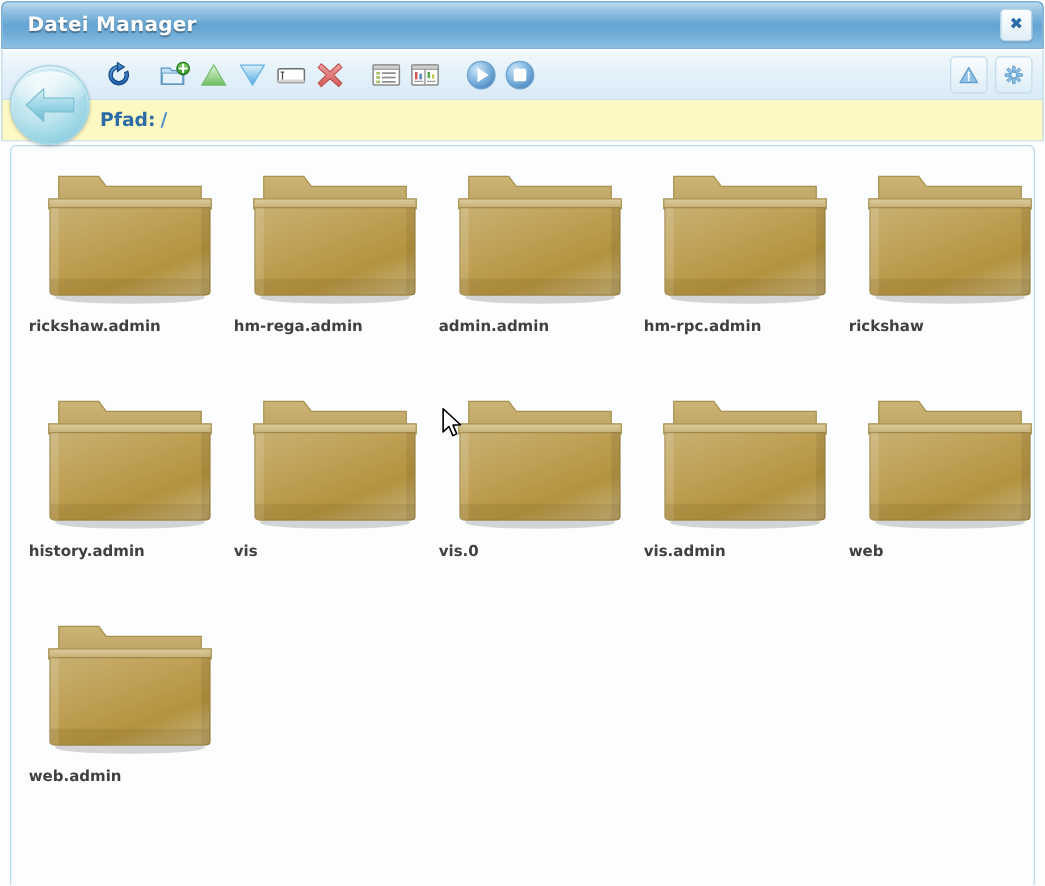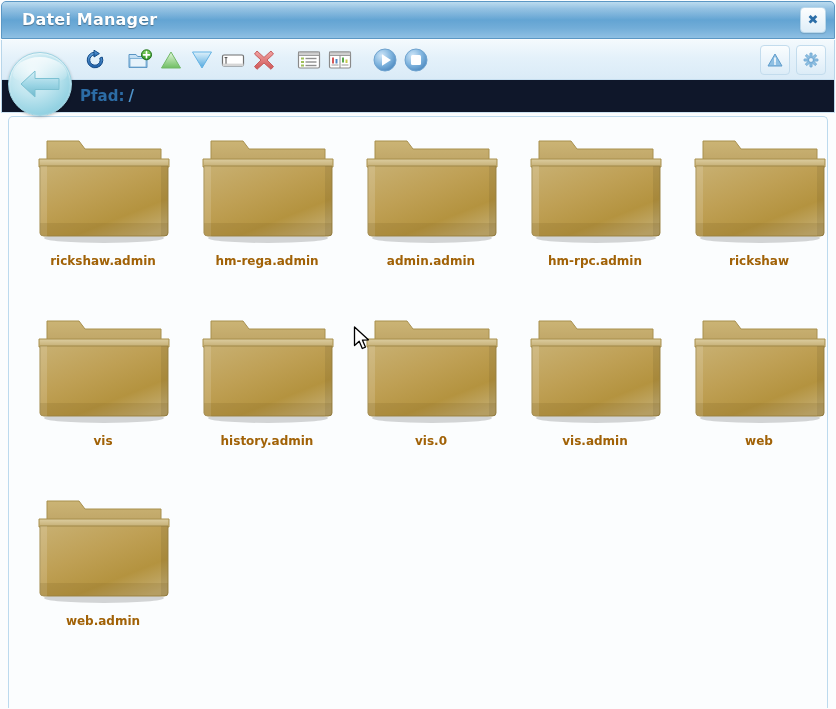--- a/index.html
+++ b/index.html
@@ -128,21 +128,21 @@
   
   .pathbar {
     position: absolute;
     left: 1px; top: 80px;
     width: 834px;
     height: 33px;
     box-sizing: border-box;
     border-left: 1px solid #b8d6ea;
     border-right: 1px solid #b8d6ea;
     border-bottom: 1px solid #cde2f1;
-    background: #0f172a;
+    background: #fef9c3;
   }
   .path-label {
     position: absolute;
     left: 78px; top: 7px;
     font-size: 15px;
     font-weight: bold;
     color: #2c6ca5;
   }
   .path-value {
     color: #4f93c9;
@@ -215,24 +215,24 @@
   }
   .folder {
     position: absolute;
     left: 14px; top: 8px;
     width: 134px;
     height: 112px;
   }
   .cell-label {
     position: relative;
     width: 160px;
-    text-align: center;
+    text-align: left;
     font-size: 12px;
     font-weight: bold;
-    color: #a16207;
+    color: #404040;
     margin-top: 2px;
     white-space: nowrap;
   }
 
   
   .cursor {
     position: absolute;
     left: 353px; top: 326px;
     z-index: 60;
     pointer-events: none;
@@ -667,61 +667,61 @@
     <path d="M2 24 h130 v8 h-130z" fill="url(#fRim)" stroke="#a8904f" stroke-width="1"></path>
 
     <path d="M3 31 h128 v67 q0 3 -4 3 h-120 q-4 0 -4 -3z" fill="url(#fFace)" stroke="#a08848" stroke-width="1"></path>
 
     <path d="M3 31 h7 v70 h-7z" fill="rgba(255,255,255,.14)"></path>
     <path d="M124 31 h7 v70 h-7z" fill="rgba(0,0,0,.07)"></path>
 
     <path d="M3 88 h128 v10 q0 3 -4 3 h-120 q-4 0 -4 -3z" fill="rgba(120,95,35,.18)"></path>
   </svg>
             </div>
+            <div class="cell-label">history.admin</div>
+          </div>
+          <div class="cell">
+            <div class="folder-wrap">
+  <svg class="folder" viewBox="0 0 134 112">
+    <defs>
+      <linearGradient id="fTab" x1="0" y1="0" x2="0" y2="1">
+        <stop offset="0" stop-color="#cbb475"></stop>
+                    <stop offset="100%" stop-color="#bda263"></stop>
+      </linearGradient>
+      <linearGradient id="fFace" x1="0.12" y1="0" x2="0.85" y2="1">
+        <stop offset="0" stop-color="#c7ae6e"></stop>
+                    <stop offset="38%" stop-color="#bfa055"></stop>
+        <stop offset="72%" stop-color="#b4933f"></stop>
+                    <stop offset="100%" stop-color="#c3ad72"></stop>
+      </linearGradient>
+      <linearGradient id="fRim" x1="0" y1="0" x2="0" y2="1">
+        <stop offset="0" stop-color="#dccda0"></stop>
+                    <stop offset="100%" stop-color="#c4ad72"></stop>
+      </linearGradient>
+      <linearGradient id="fShadow" x1="0" y1="0" x2="0" y2="1">
+        <stop offset="0" stop-color="rgba(0,0,0,.30)"></stop>
+                    <stop offset="100%" stop-color="rgba(0,0,0,0)"></stop>
+      </linearGradient>
+    </defs>
+
+    <ellipse cx="67" cy="103" rx="60" ry="5" fill="rgba(0,0,0,.16)"></ellipse>
+
+    <path d="M10 6 h32 l6 8 h76 v18 h-114z" fill="url(#fTab)" stroke="#a8904f" stroke-width="1"></path>
+
+    <path d="M2 24 h130 v8 h-130z" fill="url(#fRim)" stroke="#a8904f" stroke-width="1"></path>
+
+    <path d="M3 31 h128 v67 q0 3 -4 3 h-120 q-4 0 -4 -3z" fill="url(#fFace)" stroke="#a08848" stroke-width="1"></path>
+
+    <path d="M3 31 h7 v70 h-7z" fill="rgba(255,255,255,.14)"></path>
+    <path d="M124 31 h7 v70 h-7z" fill="rgba(0,0,0,.07)"></path>
+
+    <path d="M3 88 h128 v10 q0 3 -4 3 h-120 q-4 0 -4 -3z" fill="rgba(120,95,35,.18)"></path>
+  </svg>
+            </div>
             <div class="cell-label">vis</div>
-          </div>
-          <div class="cell">
-            <div class="folder-wrap">
-  <svg class="folder" viewBox="0 0 134 112">
-    <defs>
-      <linearGradient id="fTab" x1="0" y1="0" x2="0" y2="1">
-        <stop offset="0" stop-color="#cbb475"></stop>
-                    <stop offset="100%" stop-color="#bda263"></stop>
-      </linearGradient>
-      <linearGradient id="fFace" x1="0.12" y1="0" x2="0.85" y2="1">
-        <stop offset="0" stop-color="#c7ae6e"></stop>
-                    <stop offset="38%" stop-color="#bfa055"></stop>
-        <stop offset="72%" stop-color="#b4933f"></stop>
-                    <stop offset="100%" stop-color="#c3ad72"></stop>
-      </linearGradient>
-      <linearGradient id="fRim" x1="0" y1="0" x2="0" y2="1">
-        <stop offset="0" stop-color="#dccda0"></stop>
-                    <stop offset="100%" stop-color="#c4ad72"></stop>
-      </linearGradient>
-      <linearGradient id="fShadow" x1="0" y1="0" x2="0" y2="1">
-        <stop offset="0" stop-color="rgba(0,0,0,.30)"></stop>
-                    <stop offset="100%" stop-color="rgba(0,0,0,0)"></stop>
-      </linearGradient>
-    </defs>
-
-    <ellipse cx="67" cy="103" rx="60" ry="5" fill="rgba(0,0,0,.16)"></ellipse>
-
-    <path d="M10 6 h32 l6 8 h76 v18 h-114z" fill="url(#fTab)" stroke="#a8904f" stroke-width="1"></path>
-
-    <path d="M2 24 h130 v8 h-130z" fill="url(#fRim)" stroke="#a8904f" stroke-width="1"></path>
-
-    <path d="M3 31 h128 v67 q0 3 -4 3 h-120 q-4 0 -4 -3z" fill="url(#fFace)" stroke="#a08848" stroke-width="1"></path>
-
-    <path d="M3 31 h7 v70 h-7z" fill="rgba(255,255,255,.14)"></path>
-    <path d="M124 31 h7 v70 h-7z" fill="rgba(0,0,0,.07)"></path>
-
-    <path d="M3 88 h128 v10 q0 3 -4 3 h-120 q-4 0 -4 -3z" fill="rgba(120,95,35,.18)"></path>
-  </svg>
-            </div>
-            <div class="cell-label">history.admin</div>
           </div>
           <div class="cell">
             <div class="folder-wrap">
   <svg class="folder" viewBox="0 0 134 112">
     <defs>
       <linearGradient id="fTab" x1="0" y1="0" x2="0" y2="1">
         <stop offset="0" stop-color="#cbb475"></stop>
                     <stop offset="100%" stop-color="#bda263"></stop>
       </linearGradient>
       <linearGradient id="fFace" x1="0.12" y1="0" x2="0.85" y2="1">

